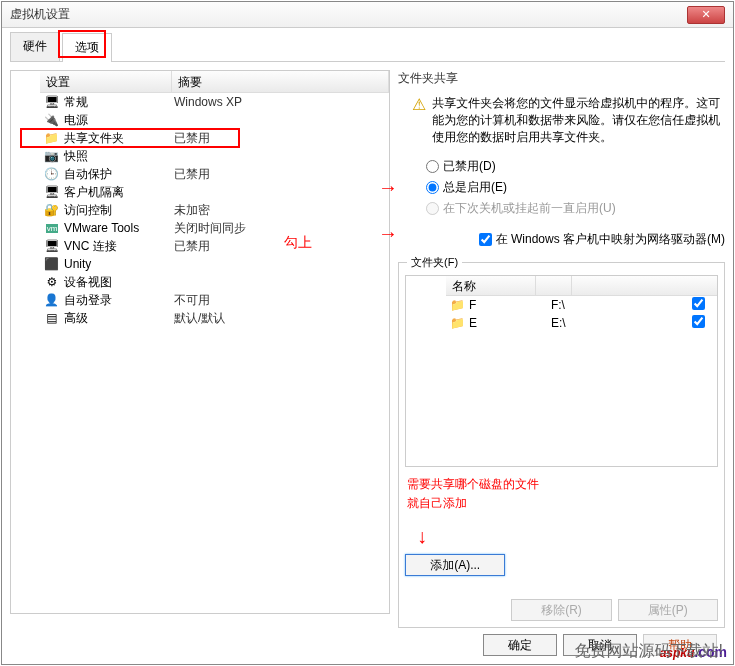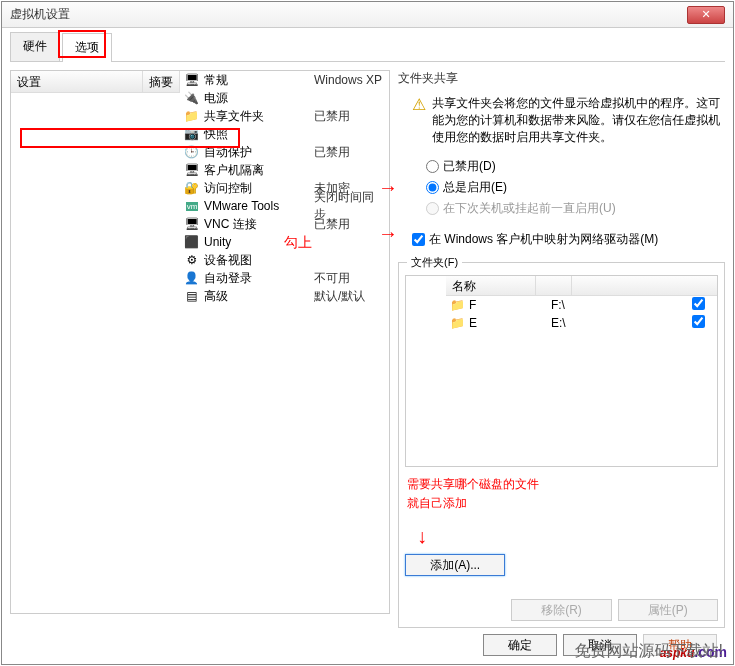--- a/index.html
+++ b/index.html
@@ -6,38 +6,38 @@
 body { width: 735px; height: 666px; background: #fff; position: relative; overflow: hidden; }
 .window-border { border: 1px solid #888; width: 733px; height: 664px; margin: 1px; position: relative; }
 .title-bar { height: 26px; background: linear-gradient(#fdfdfd, #f0f0f0); border-bottom: 1px solid #ccc; display: flex; align-items: center; padding: 0 8px; justify-content: space-between; }
 .title-text { color: #333; }
 .close-btn { background: linear-gradient(#e88, #c44); color: #fff; width: 38px; height: 18px; border-radius: 2px; display: flex; align-items: center; justify-content: center; font-size: 11px; border: 1px solid #a33; }
 .tabs { height: 30px; margin: 4px 8px 0 8px; display: flex; border-bottom: 1px solid #ccc; }
 .tab { padding: 5px 12px; border: 1px solid #ccc; border-bottom: none; background: #f0f0f0; margin-right: 2px; cursor: pointer; font-family: Liberation Serif, serif; }
 .tab.active { background: #fff; position: relative; top: 1px; }
 .tab-highlight { border: 2px solid red; position: absolute; top: 28px; left: 56px; width: 48px; height: 28px; pointer-events: none; }
 .content { display: flex; padding: 8px; gap: 8px; height: 560px; }
-.left-panel { width: 380px; border: 1px solid #ccc; background: #fff; display: flex; flex-direction: row; }
+.left-panel { width: 380px; border: 1px solid #ccc; background: #fff; display: flex; flex-direction: column; padding-left: 29px; }
 .list-header { display: flex; background: linear-gradient(#fdfdfd, #eaeaea); border-bottom: 1px solid #ddd; height: 22px; }
 .list-header span { padding: 3px 6px; border-right: 1px solid #ddd; }
 .lh-a { width: 132px; }
 .lh-b { flex: 1; }
 .list-body { flex: 1; overflow: auto; }
 .list-row { display: flex; align-items: center; height: 18px; padding: 0 4px; cursor: pointer; }
 .row-icon { width: 16px; height: 16px; margin-right: 4px; display: inline-flex; align-items: center; justify-content: center; }
 .row-name { width: 110px; }
 .row-sum { flex: 1; color: #333; }
 .row-highlight { position: absolute; border: 2px solid red; left: 18px; top: 126px; width: 220px; height: 20px; pointer-events: none; }
 .right-panel { flex: 1; display: flex; flex-direction: column; gap: 6px; overflow: visible; }
 .group-title { color: #333; margin-bottom: 2px; }
 .warn-row { display: flex; gap: 6px; align-items: flex-start; margin-bottom: 6px; padding-left: 14px; }
 .warn-icon { color: #d4a200; font-size: 16px; }
 .radios { padding-left: 28px; display: flex; flex-direction: column; gap: 4px; }
 .radio-line { display: flex; align-items: center; gap: 4px; }
-.check-line { display: flex; align-items: center; gap: 4px; margin: 8px 0 6px 14px; }
+.check-line { display: flex; align-items: center; gap: 4px; margin: 8px 0 6px 14px; justify-content: flex-end; }
 .folders-box { border: 1px solid #ccc; position: relative; padding: 6px; margin-top:2px; }
 .folders-box .legend { position: absolute; top: -8px; left: 8px; background: #fff; padding: 0 4px; font-size: 11px; }
 .folder-list { border: 1px solid #ccc; height: 192px; margin-top: 6px; padding-left: 40px; }
 .fl-head { display: flex; background: linear-gradient(#fdfdfd,#ececec); height: 20px; border-bottom:1px solid #ddd; }
 .fl-head span { padding: 2px 6px; border-right: 1px solid #ddd; }
 .fl-a { width: 90px;} .fl-b { width: 130px;} .fl-c { width: 36px;}
 .fl-row { display:flex; align-items:center; height:18px; padding: 0 4px; }
 .fl-row .ficon { color:#e0b000; margin-right:4px; }
 .fl-row .fn { width:82px; } .fl-row .fp { width:126px; } .fl-row .fc { width:28px; text-align:right; }
 .folder-annot { color: red; font-size: 14px; margin-top: 6px; padding: 2px; line-height: 1.6; }

